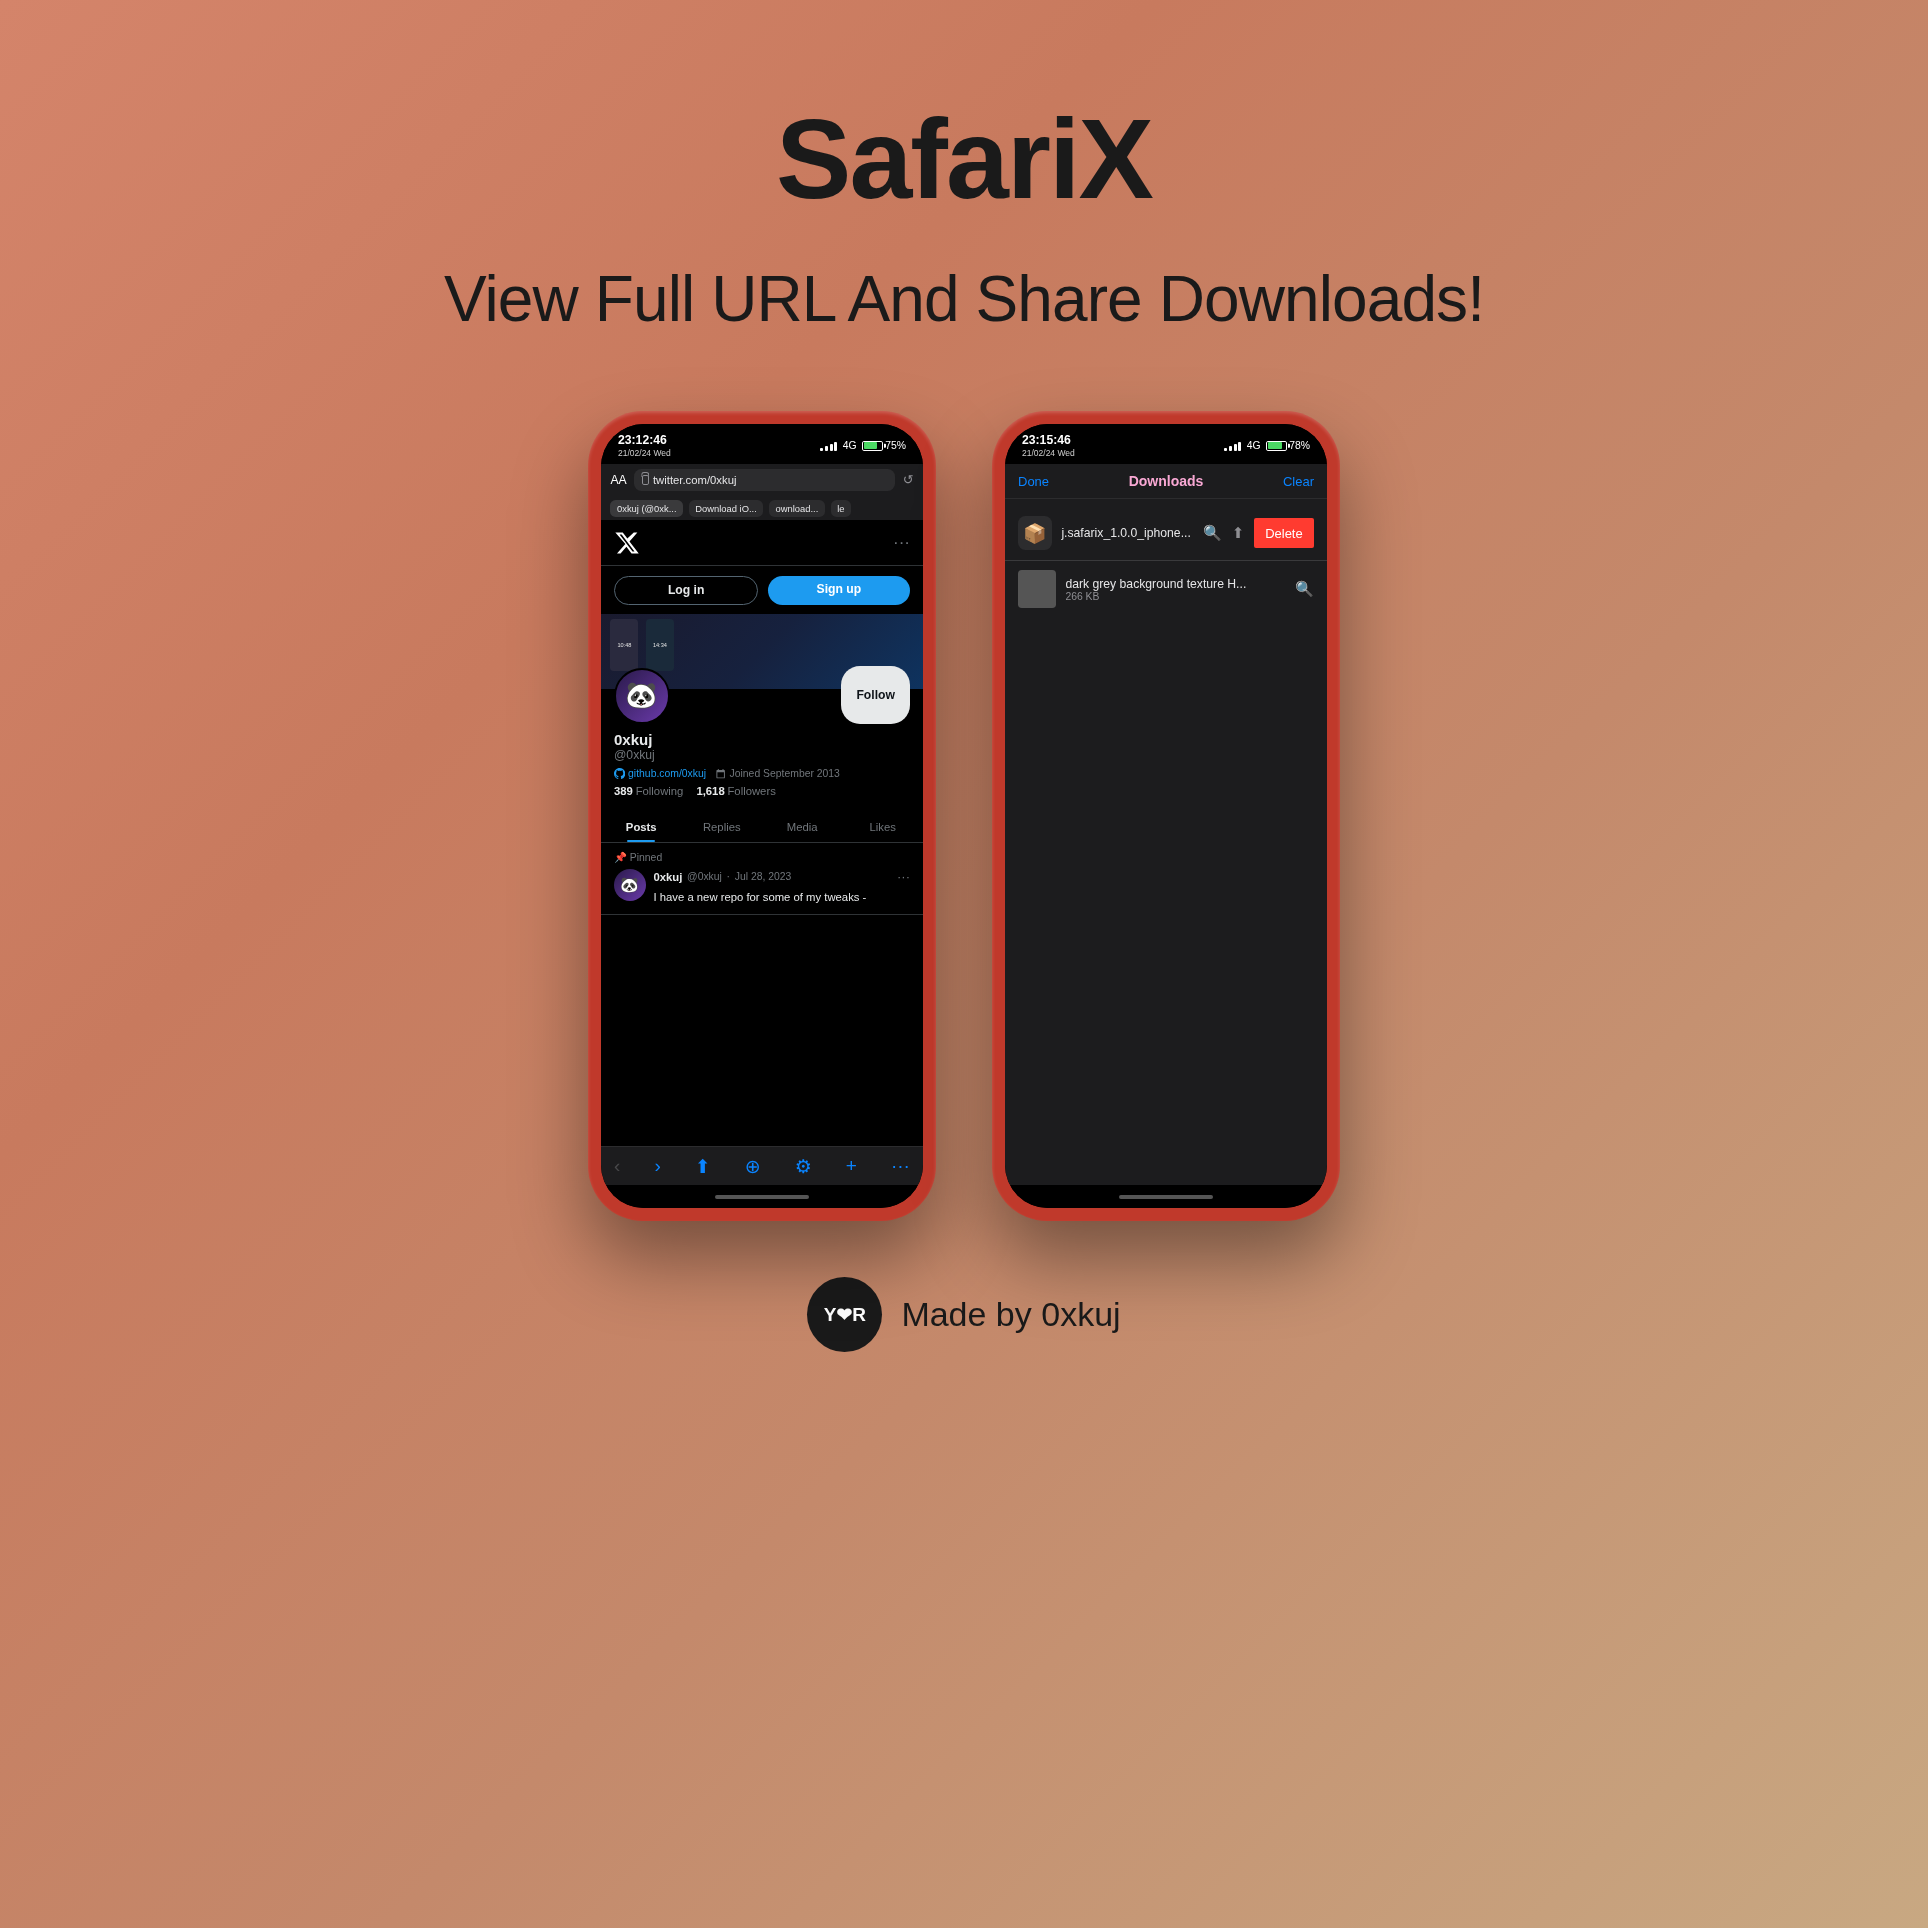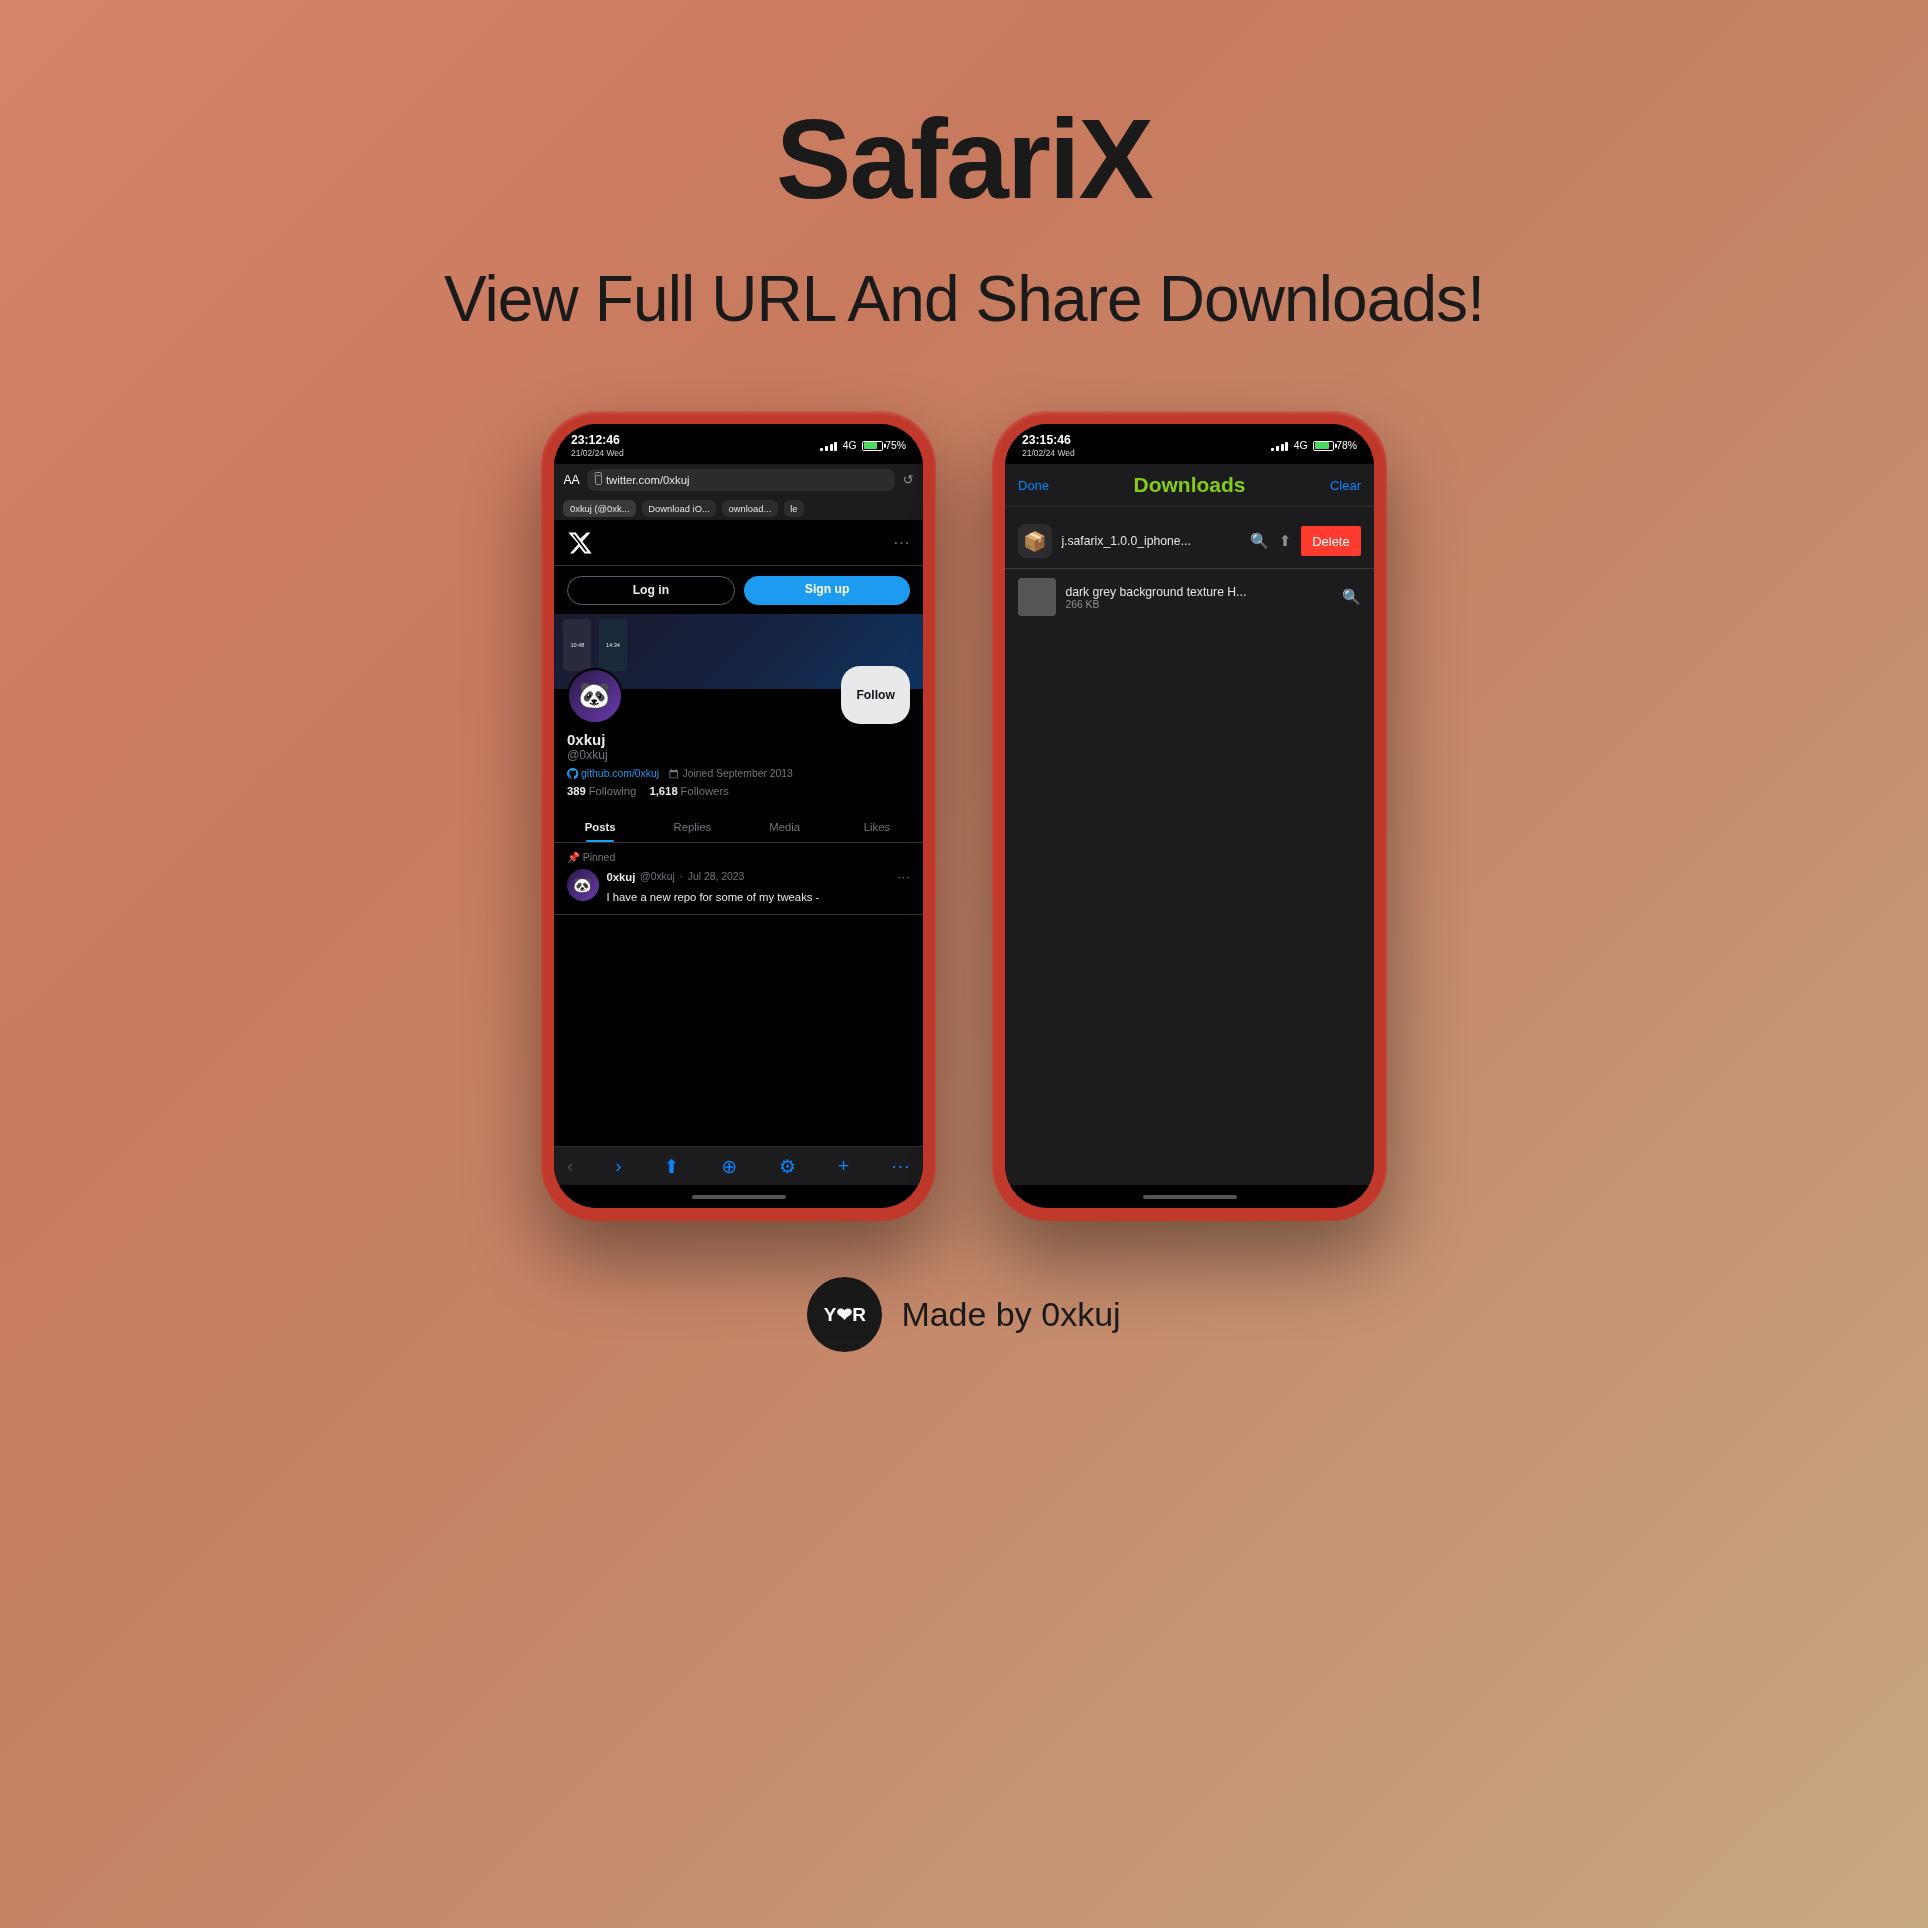--- a/index.html
+++ b/index.html
@@ -35,21 +35,21 @@
     .phones-container {
       display: flex;
       flex-direction: row;
       gap: 56px;
       margin-top: 75px;
       align-items: flex-start;
     }
 
     
     .phone {
-      width: 395px;
+      width: 348px;
       height: 810px;
       background: #c0392b;
       border-radius: 55px;
       padding: 13px;
       box-shadow: 0 38px 75px rgba(0,0,0,0.4), inset 0 1.9px 3.8px rgba(255,255,255,0.2);
       position: relative;
     }
 
     .phone-inner {
       width: 100%;
@@ -581,22 +581,22 @@
       flex-shrink: 0;
     }
 
     .nav-btn {
       color: #0a84ff;
       font-size: 13px;
       font-weight: 500;
     }
 
     .nav-title {
-      color: #84cc16;
-      font-size: 21px;
+      color: #f9a8d4;
+      font-size: 14px;
       font-weight: 600;
     }
 
     .downloads-list {
       flex: 1;
       background: #1c1c1e;
       padding: 7.5px 0;
     }
 
     .download-item {

